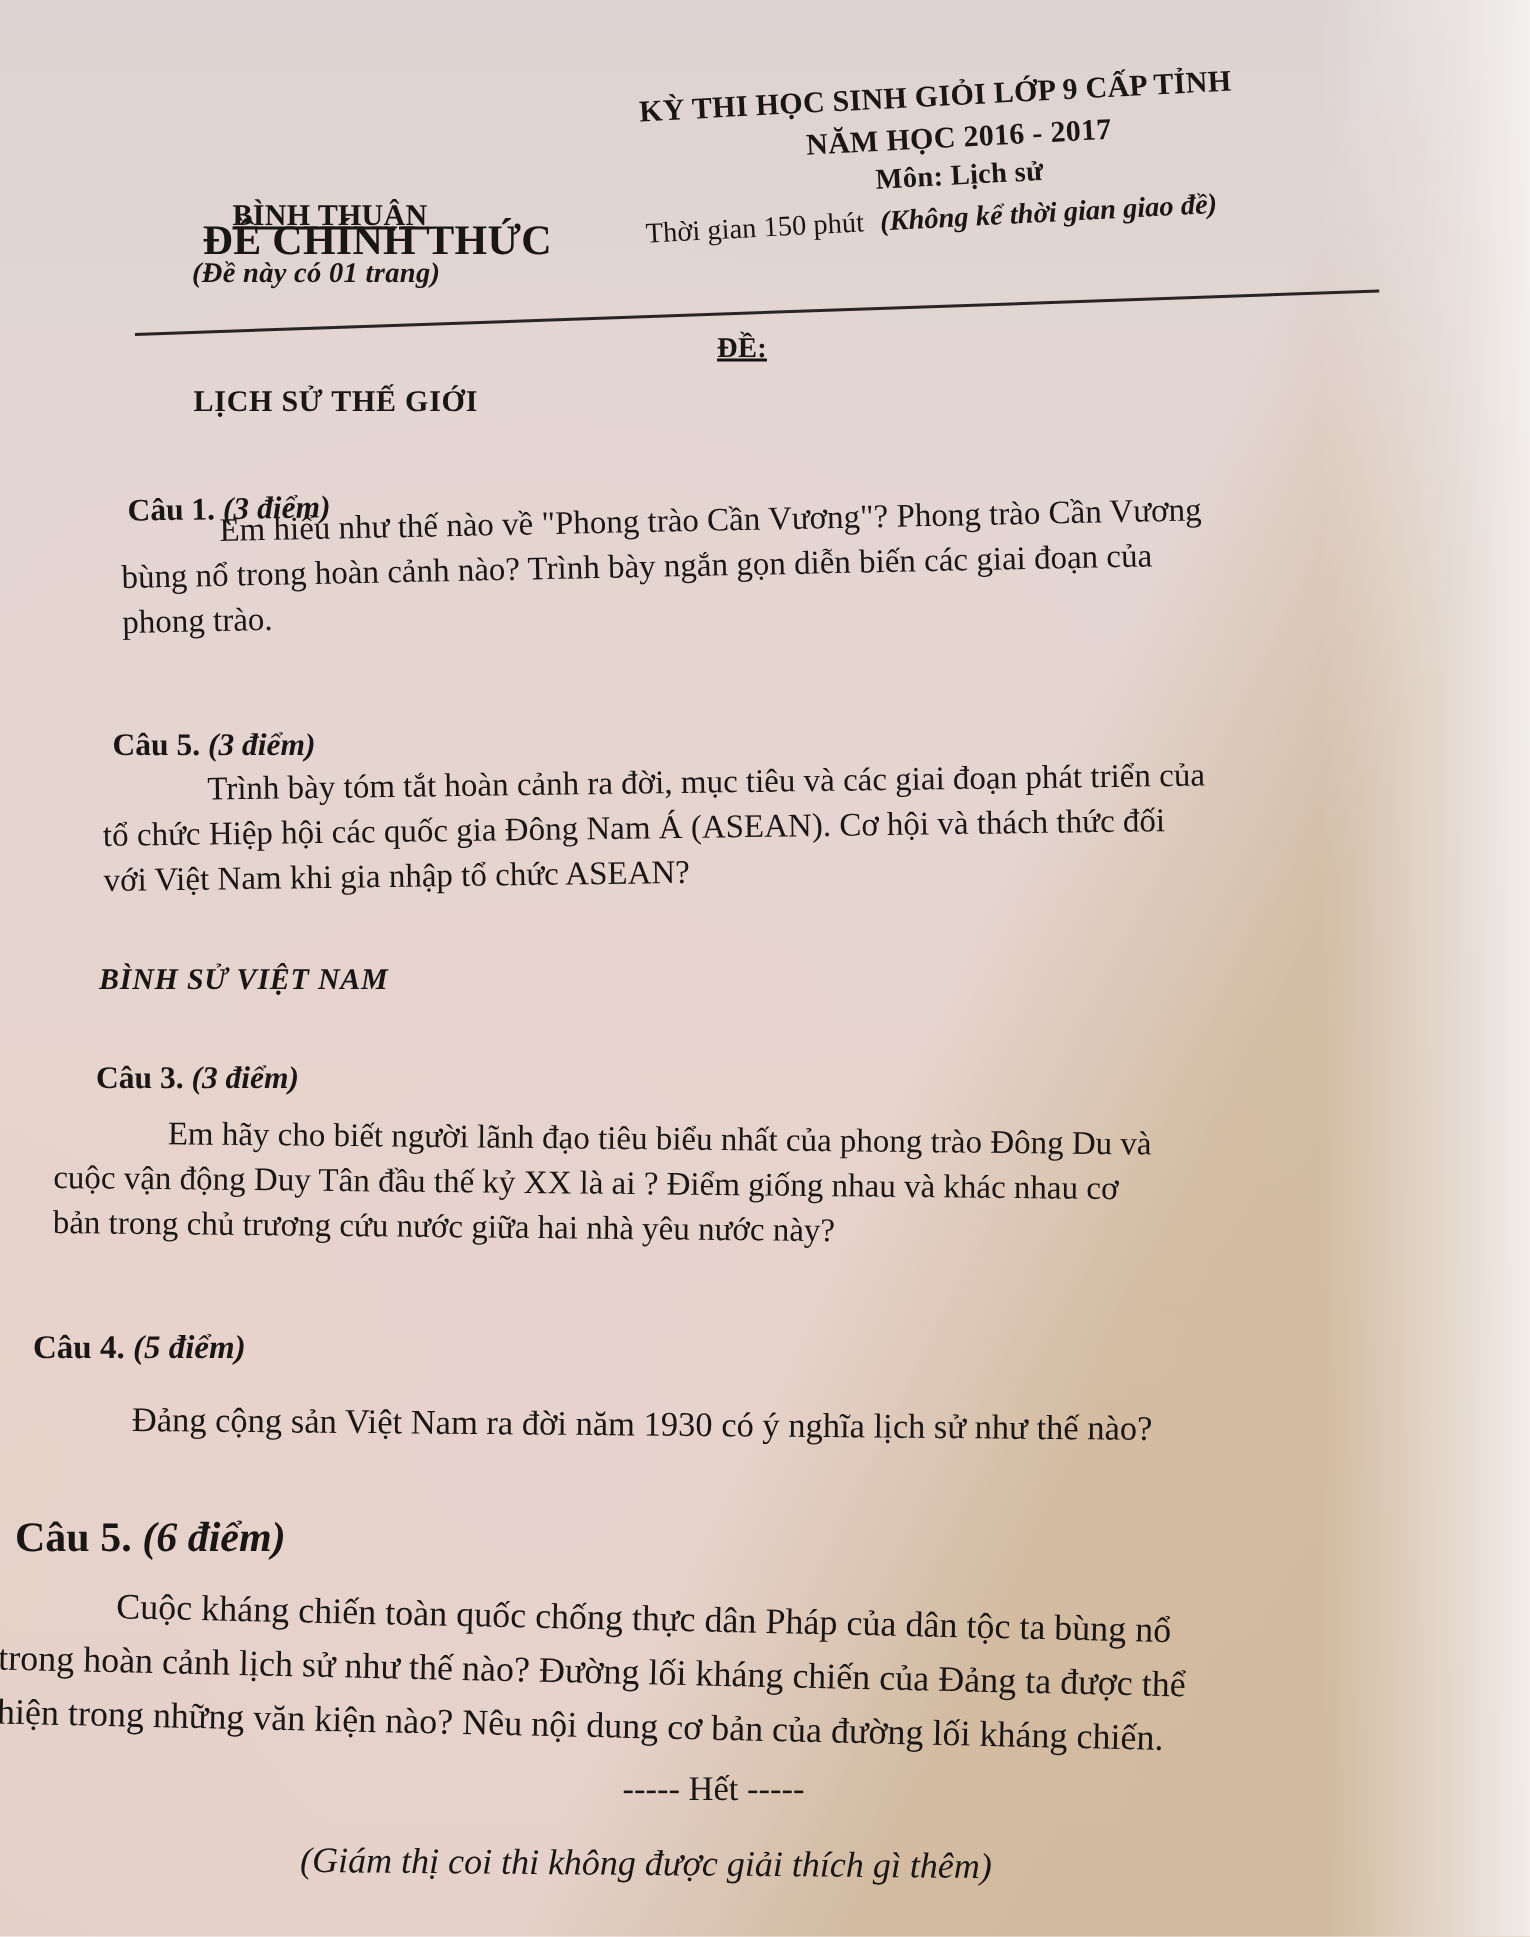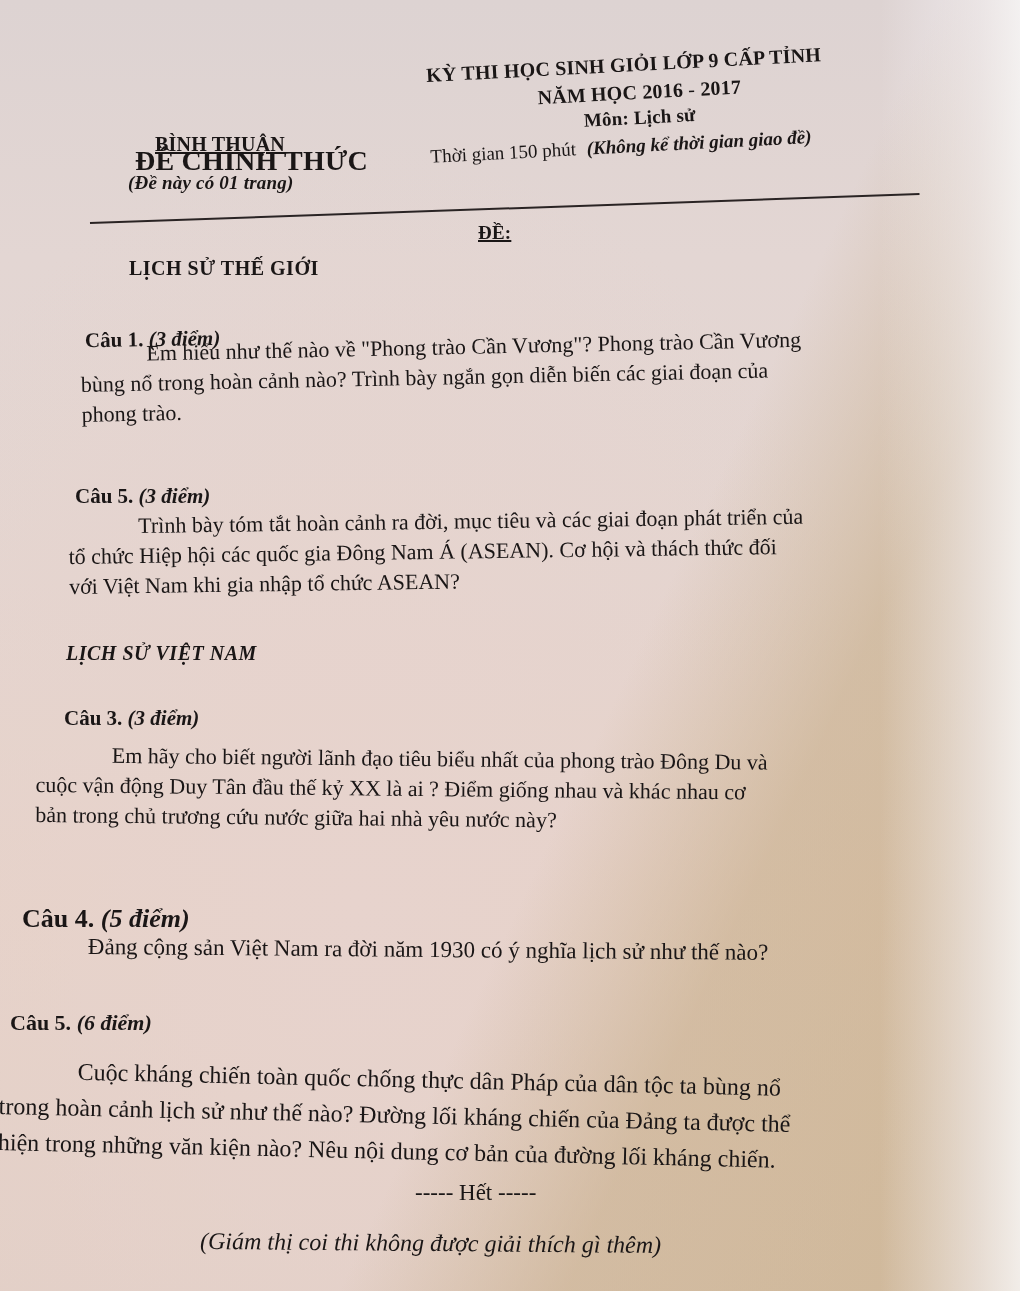--- a/index.html
+++ b/index.html
@@ -68,41 +68,41 @@
   <div class="abs q-label" style="left:75px; top:484px;">
     <span>Câu 5.</span>
     <span class="pts">(3 điểm)</span>
   </div>
   <div class="abs body-text" style="left:68px; top:512px; transform: rotate(-0.8deg); transform-origin:left top;">
     <div style="padding-left:70px;">Trình bày tóm tắt  hoàn cảnh ra đời, mục tiêu và các giai đoạn phát triển của</div>
     <div>tổ chức Hiệp hội các quốc gia Đông Nam Á (ASEAN). Cơ hội và thách thức đối</div>
     <div>với Việt Nam khi gia nhập tổ chức ASEAN?</div>
   </div>
 
-  <div class="abs section it" style="left:66px; top:642px;">LỊCH SỬ VIỆT NAM</div>
+  <div class="abs section it" style="left:66px; top:642px;">BÌNH SỬ VIỆT NAM</div>
 
   <div class="abs q-label" style="left:48px; top:706px;margin-left:16px;">
     <span>Câu 3.</span>
     <span class="pts">(3 điểm)</span>
   </div>
   <div class="abs body-text" style="left:36px; top:740px; transform: rotate(0.6deg); transform-origin:left top;">
     <div style="padding-left:76px;">Em hãy cho biết người lãnh đạo tiêu biểu nhất của phong trào Đông Du và</div>
     <div>cuộc vận động Duy Tân đầu thế kỷ XX là ai ?  Điểm giống nhau và khác nhau cơ</div>
     <div>bản trong chủ trương cứu nước giữa hai nhà yêu nước này?</div>
   </div>
 
-  <div class="abs q-label" style="left:22px; top:904px; font-size:26px;">
+  <div class="abs q-label" style="left:22px; top:885px; font-size:22px;">
     <span>Câu 4.</span>
     <span class="pts">(5 điểm)</span>
   </div>
   <div class="abs body-text" style="left:88px; top:932px; font-size:23px; transform: rotate(0.5deg); transform-origin:left top;">
     <div>Đảng cộng sản Việt Nam ra đời năm 1930 có ý nghĩa lịch sử như thế nào?</div>
   </div>
 
-  <div class="abs q-label" style="left:10px; top:1010px; font-size:22px;">
+  <div class="abs q-label" style="left:10px; top:1010px; font-size:28px;">
     <span>Câu 5.</span>
     <span class="pts">(6 điểm)</span>
   </div>
   <div class="abs body-text" style="left:0px; top:1052px; font-size:24px; line-height:36px; transform: rotate(1.3deg); transform-origin:left top;">
     <div style="padding-left:78px;">Cuộc  kháng chiến toàn quốc chống thực dân Pháp của dân tộc ta bùng nổ</div>
     <div>trong hoàn cảnh lịch sử như thế nào? Đường lối kháng chiến của Đảng ta được thể</div>
     <div>hiện trong những văn kiện nào? Nêu nội dung cơ bản của đường lối kháng chiến.</div>
   </div>
 
   <div class="abs" style="left:415px; top:1180px; font-size:23px;">----- Hết -----</div>

